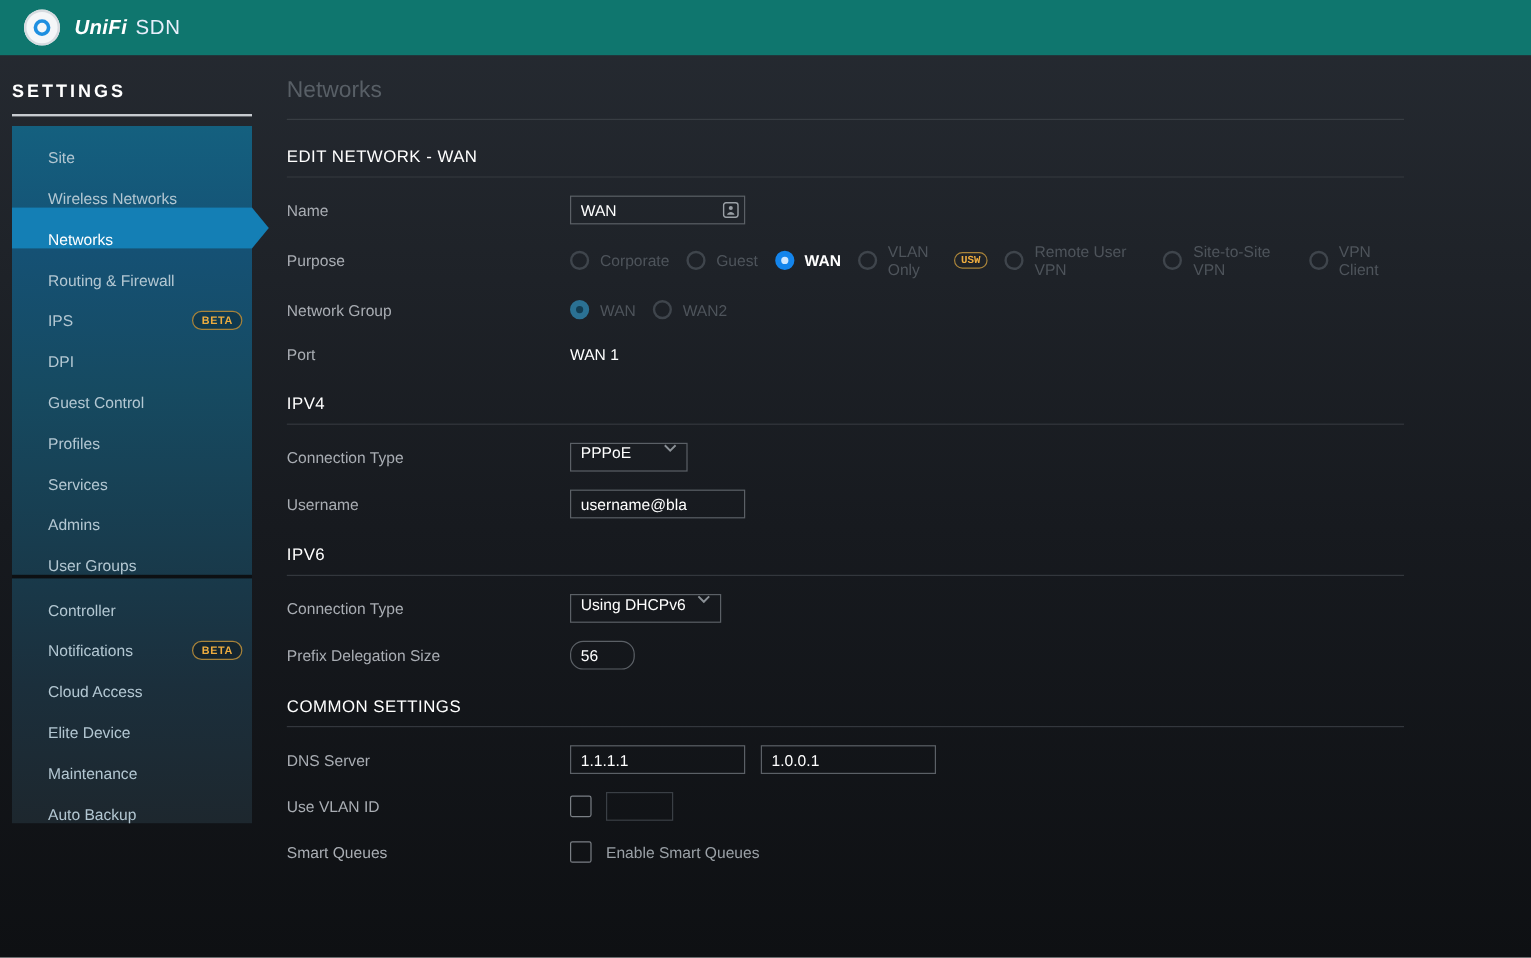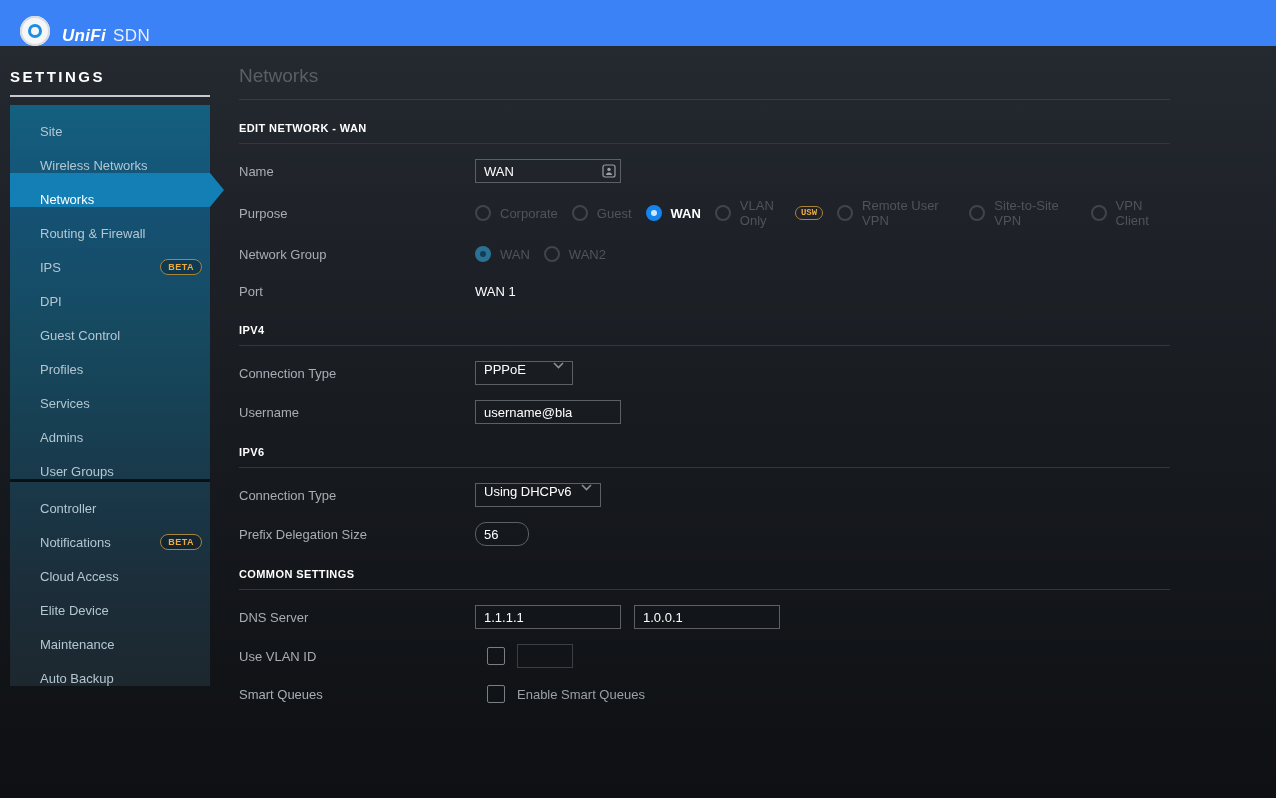--- a/index.html
+++ b/index.html
@@ -4,21 +4,21 @@
 <style>
   * { margin:0; padding:0; box-sizing:border-box; }
   html,body { width:1276px; height:798px; overflow:hidden; }
   body {
     font-family:"Liberation Sans", sans-serif;
     background:linear-gradient(180deg,#262b32 0%,#171a1f 55%,#0e1013 100%);
     color:#fff;
   }
   
   .topbar {
-    height:46px; background:#3b82f6; display:flex; align-items:flex-end;
+    height:46px; background:#0f766e; display:flex; align-items:center;
     padding-left:20px; gap:12px;
   }
   .logo {
     width:30px; height:30px; border-radius:50%; background:#f4f6f8;
     display:flex; align-items:center; justify-content:center;
     box-shadow:inset 0 0 0 2px #d7dbe0;
   }
   .logo-ring { width:14px; height:14px; border-radius:50%; border:3.5px solid #1e8fe0; }
   .brand { font-size:17px; display:flex; align-items:baseline; gap:7px; }
   .brand-bold { font-weight:700; font-style:italic; letter-spacing:.3px; }
@@ -50,21 +50,21 @@
     margin-left:auto; font-size:9px; font-weight:700; letter-spacing:.5px;
     color:#edac3f; border:1px solid #a8833a; border-radius:8px;
     padding:2px 7px; background:rgba(0,0,0,.25);
   }
   
   .main { flex:1; padding:19px 106px 0 19px; }
   .page-title { font-size:19px; font-weight:400; color:#585f66; }
   .hr { border-top:1px solid #383d43; margin-top:12px; }
   .hr-tight { border-top:1px solid #33373d; }
   .section-title {
-    color:#fff; font-size:11px; font-weight:700; letter-spacing:.4px; margin-top:22px;
+    color:#fff; font-size:14px; font-weight:400; letter-spacing:.4px; margin-top:22px;
   }
   .section-title + .hr-tight { margin-top:9px; }
   .form-row { display:flex; align-items:center; margin:15px 0; min-height:22px; }
   .f-label { width:236px; flex:none; font-size:13px; color:#a9adb3; }
   .f-value { font-size:13px; color:#fff; }
   
   .txt {
     background:transparent; border:1px solid #5b6066; color:#fff;
     font-family:"Liberation Sans", sans-serif; font-size:13px;
     height:24px; padding:0 8px; width:146px; outline:none;
@@ -96,21 +96,21 @@
   .radio.sel-dim::after { content:""; width:6px; height:6px; border-radius:50%; background:#123e54; }
   .usw-badge {
     font-size:9px; font-weight:700; color:#edac3f; border:1px solid #a8833a;
     border-radius:8px; padding:1px 5px; margin-left:-14px;font-family:Liberation Mono, monospace;
   }
   
   .checkbox {
     width:18px; height:18px; border:1px solid #7a7f85; border-radius:2px;
     background:transparent; display:inline-block; flex:none; cursor:pointer;
   }
-  .check-row { display:flex; align-items:center; gap:12px;margin-left:12px; }
+  .check-row { display:flex; align-items:center; gap:12px; }
   .check-label { font-size:13px; color:#9aa0a6; }
   .icon-svg { display:block; }
 </style>
 </head>
 <body>
 
 <div class="topbar">
   <div class="logo">
     <div class="logo-ring"></div>
   </div>

